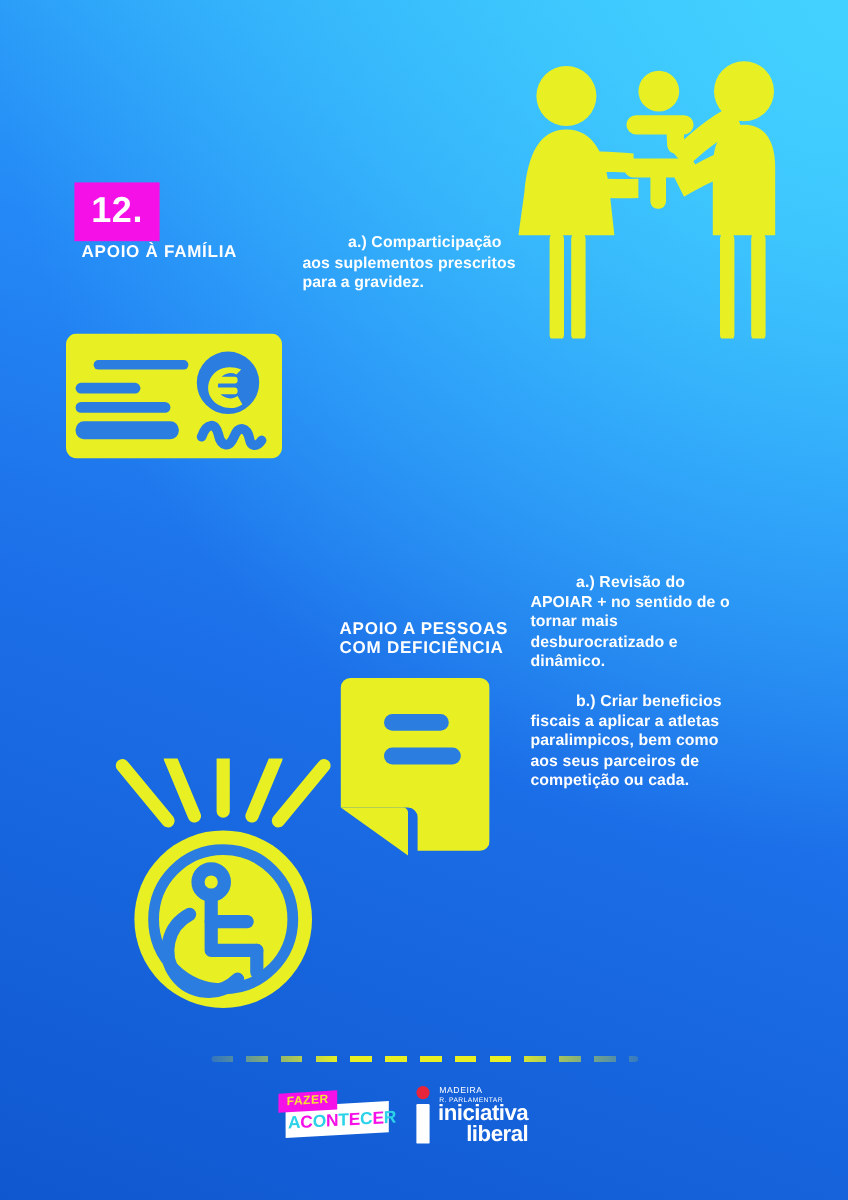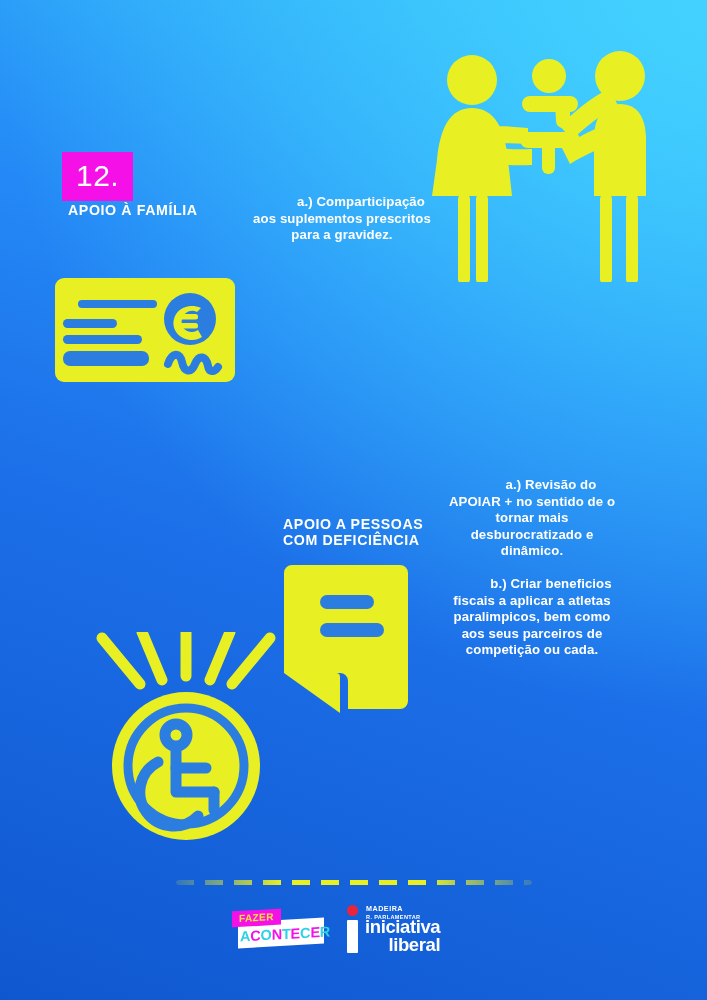--- a/index.html
+++ b/index.html
@@ -22,28 +22,28 @@
   .body-text {
     position:absolute;
     color:#ffffff;
     font-size:13.2px;
     line-height:16.6px;
     font-weight:bold;
     letter-spacing:0.1px;
     text-align:left;
   }
   .body-text p { margin:0; }
-  .body-text p.indent { text-indent:38px;text-align:center; }
+  .body-text p.indent { text-indent:38px; }
   .body-text p.gap { margin-top:16px; }
 
   .num-badge {
     position:absolute;
     background:#f610e8;
     color:#ffffff;
-    font-weight:normal;
+    font-weight:bold;
     font-size:30px;
     line-height:1;
     letter-spacing:0.5px;
     padding:9px 14px 10px 14px;
     display:inline-block;
   }
   .sect-title {
     position:absolute;
     color:#ffffff;
     font-weight:bold;
@@ -85,21 +85,21 @@
     white-space:nowrap;
   }
   .acontecer span:nth-child(odd){ color:#2bd2e8; }
   .acontecer span:nth-child(even){ color:#f610e8; }
 
   .logo-il { position:absolute; left:345px; top:3px; width:110px; height:52px; }
   .il-dot { position:absolute; left:2px; top:2px; width:11px; height:11px; border-radius:50%; background:#e8253b; }
   .il-stem { position:absolute; left:2px; top:17px; width:11px; height:33px; background:#ffffff; border-radius:1px; }
   .il-madeira {
     position:absolute; left:21px; top:2px;
-    color:#ffffff; font-size:7.2px; font-weight:bold; letter-spacing:0.5px; line-height:8.4px;
+    color:#ffffff; font-size:7.2px; font-weight:normal; letter-spacing:0.5px; line-height:8.4px;
   }
   .il-madeira .sub { font-size:5.6px; letter-spacing:0.35px; }
   .il-name {
     position:absolute; left:20px; top:15px;
     color:#ffffff; font-size:18.5px; font-weight:bold; line-height:17.5px; letter-spacing:-0.4px;text-align:right;
   }
 
   svg { display:block; }
 </style>
 </head>

